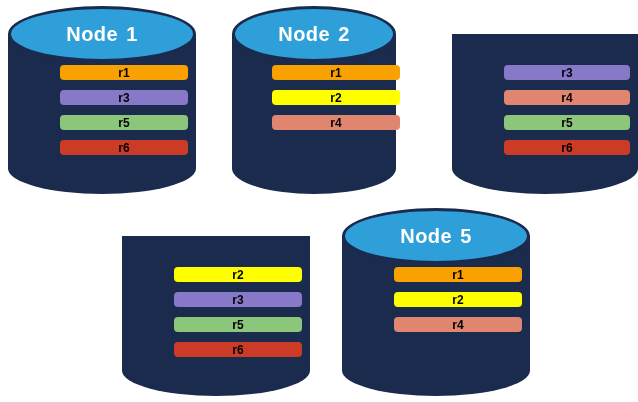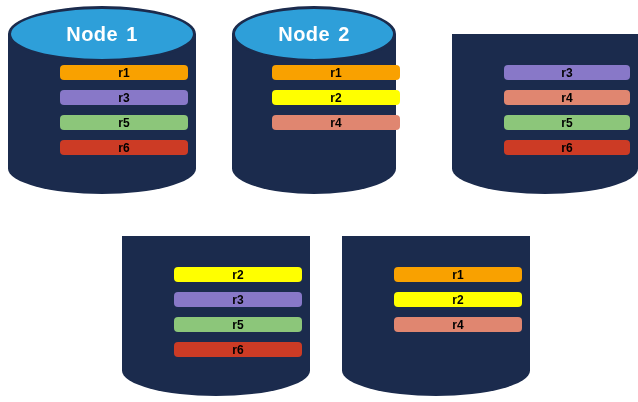--- a/index.html
+++ b/index.html
@@ -118,19 +118,22 @@
       <div class="cyl-body" style="top: 28px; height: 160px;"></div>
       <div class="replica-list" style="top: 59px;">
         <div class="replica" style="background: rgb(255, 255, 0); width: 128px; height: 15px; font-size: 12px;">r2</div>
         <div class="replica" style="background: rgb(136, 120, 200); width: 128px; height: 15px; font-size: 12px; margin-top: 10px;">r3</div>
         <div class="replica" style="background: rgb(140, 198, 122); width: 128px; height: 15px; font-size: 12px; margin-top: 10px;">r5</div>
         <div class="replica" style="background: rgb(204, 59, 37); width: 128px; height: 15px; font-size: 12px; margin-top: 10px;">r6</div>
       </div>
     </div>
     <div class="node" style="left: 342px; top: 208px; width: 188px; height: 188px;">
       <div class="cyl-body" style="top: 28px; height: 160px;"></div>
+      <div class="cyl-top" style="top: 0px; height: 56px;">
+        <div class="node-label" style="font-size: 20px;"><span>Node</span><span class="num">5</span></div>
+      </div>
       <div class="replica-list" style="top: 59px;">
         <div class="replica" style="background: rgb(249, 161, 0); width: 128px; height: 15px; font-size: 12px;">r1</div>
         <div class="replica" style="background: rgb(255, 255, 0); width: 128px; height: 15px; font-size: 12px; margin-top: 10px;">r2</div>
         <div class="replica" style="background: rgb(224, 134, 112); width: 128px; height: 15px; font-size: 12px; margin-top: 10px;">r4</div>
       </div>
     </div>
   </div>
 
 </body></html>

